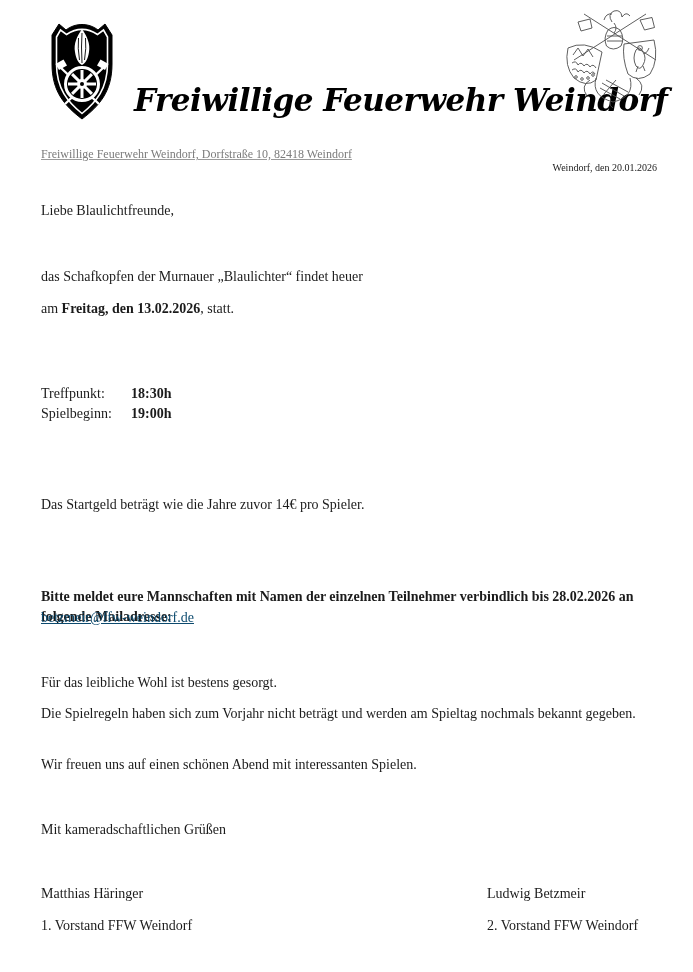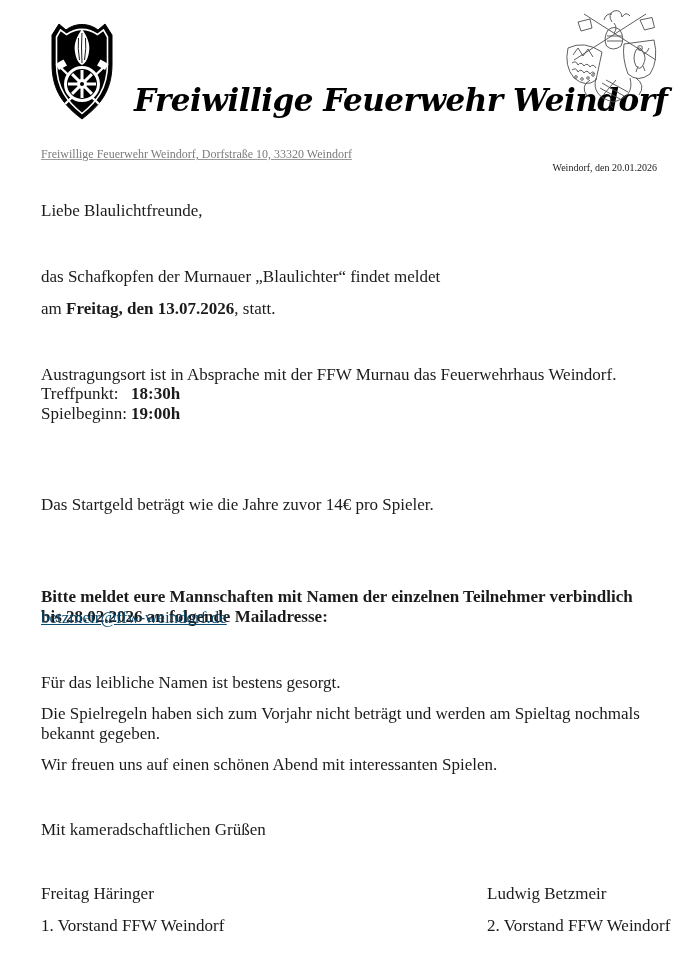--- a/index.html
+++ b/index.html
@@ -6,21 +6,21 @@
   html,body { background:#ffffff; }
   .page {
     position:relative;
     width:693px; height:972px;
     background:#ffffff;
     font-family:"Liberation Serif", serif;
     color:#1b1b1b;
     overflow:hidden;
   }
   .abs { position:absolute; }
-  .body-text { font-size:17px; line-height:20px; }
+  .body-text { font-size:14px; line-height:20px; }
   .para { left:41px; width:616px; }
   .title-script {
     left:134px; top:82px;
     font-family:"DejaVu Serif", serif;
     font-style:italic; font-weight:bold;
     font-size:31px; letter-spacing:-0.5px;
     white-space:nowrap; color:#000;
   }
   .address-line {
     left:41px; top:147px;
@@ -103,57 +103,56 @@
       <path d="M78,58 L76,64 M83,58 L85,63 M84,46 Q88,44 89,40"></path>
 
       <path d="M36,70 Q31,88 53,94 Q75,89 70,70"></path>
       <path d="M42,75 L64,88 M46,72 L68,84 M40,80 L60,91 M56,72 L44,86"></path>
       <path d="M30,72 Q20,78 27,88"></path>
       <path d="M76,70 Q86,77 79,87"></path>
       <path d="M50,94 Q49,98 53,100"></path>
     </svg>
   </div>
 
-  <div class="abs address-line">Freiwillige Feuerwehr Weindorf, Dorfstraße 10, 33320 Weindorf</div>
+  <div class="abs address-line">Freiwillige Feuerwehr Weindorf, Dorfstraße 10, 82418 Weindorf</div>
 
   <div class="abs date-line">Weindorf, den 20.01.2026</div>
 
   <div class="abs body-text para" style="top:201px;">Liebe Blaulichtfreunde,</div>
 
-  <div class="abs body-text para" style="top:267px;">das Schafkopfen der Murnauer „Blaulichter“ findet meldet</div>
+  <div class="abs body-text para" style="top:267px;">das Schafkopfen der Murnauer „Blaulichter“ findet heuer</div>
 
   <div class="abs body-text para" style="top:299px;">
-    <span>am </span><span class="bold">Freitag, den 13.07.2026</span><span>, statt.</span>
+    <span>am </span><span class="bold">Freitag, den 13.02.2026</span><span>, statt.</span>
   </div>
 
-  <div class="abs body-text para" style="top:365px;">Austragungsort ist in Absprache mit der FFW Murnau das Feuerwehrhaus Weindorf.</div>
 
   <div class="abs body-text para" style="top:384px;">
     <span class="tab-label">Treffpunkt:</span><span class="bold">18:30h</span>
   </div>
 
   <div class="abs body-text para" style="top:404px;">
     <span class="tab-label">Spielbeginn:</span><span class="bold">19:00h</span>
   </div>
 
   <div class="abs body-text para" style="top:495px;">Das Startgeld beträgt wie die Jahre zuvor 14€ pro Spieler.</div>
 
   <div class="abs body-text para" style="top:587px;font-weight:bold;">Bitte meldet eure Mannschaften mit Namen der einzelnen Teilnehmer verbindlich bis 28.02.2026 an folgende Mailadresse:</div>
 
   <div class="abs body-text para" style="top:608px;">
     <a class="email-link">betzmeir@ffw-weindorf.de</a>
   </div>
 
-  <div class="abs body-text para" style="top:673px;">Für das leibliche Namen ist bestens gesorgt.</div>
+  <div class="abs body-text para" style="top:673px;">Für das leibliche Wohl ist bestens gesorgt.</div>
 
   <div class="abs body-text para" style="top:704px;">Die Spielregeln haben sich zum Vorjahr nicht beträgt und werden am Spieltag nochmals bekannt gegeben.</div>
 
   <div class="abs body-text para" style="top:755px;">Wir freuen uns auf einen schönen Abend mit interessanten Spielen.</div>
 
   <div class="abs body-text para" style="top:820px;">Mit kameradschaftlichen Grüßen</div>
 
-  <div class="abs body-text sig-left" style="top:884px;">Freitag Häringer</div>
+  <div class="abs body-text sig-left" style="top:884px;">Matthias Häringer</div>
   <div class="abs body-text sig-left" style="top:916px;">1. Vorstand FFW Weindorf</div>
 
   <div class="abs body-text sig-right" style="top:884px;">Ludwig Betzmeir</div>
   <div class="abs body-text sig-right" style="top:916px;">2. Vorstand FFW Weindorf</div>
 
 </div>
 
 </body></html>

